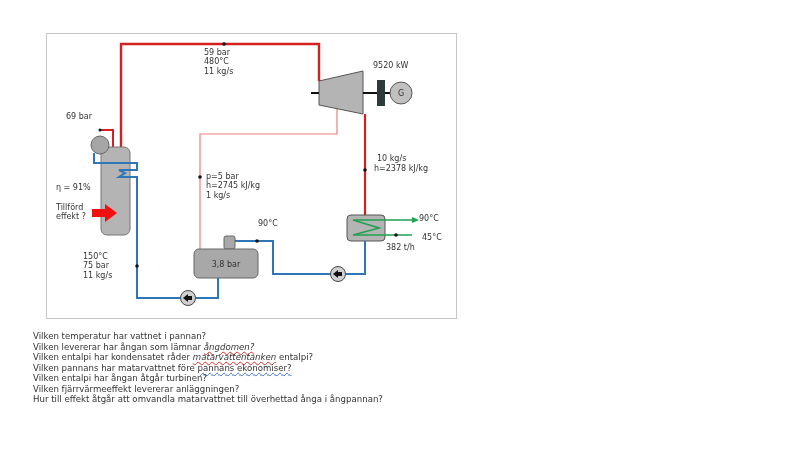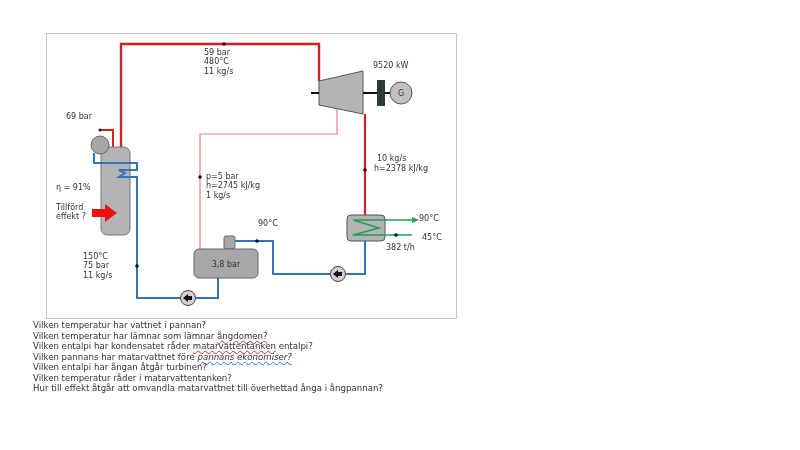--- a/index.html
+++ b/index.html
@@ -1,23 +1,23 @@
 <!DOCTYPE html>
 <html><head>
 <meta charset="utf-8">
 <style>
   html, body { margin:0; padding:0; background:#ffffff; }
   body { width:800px; height:450px; position:relative; overflow:hidden; font-family:"DejaVu Sans", sans-serif; }
   #frame { position:absolute; left:46px; top:33px; width:409px; height:284px; border:1px solid #c8c8c8; background:#fff; }
   svg text { font-family:"DejaVu Sans", sans-serif; fill:#333; }
   .lbl { font-size:8px; }
-  #questions { position:absolute; left:33px; top:320px; font-size:8.6px; color:#333; line-height:10.5px; }
+  #questions { position:absolute; left:33px; top:331px; font-size:8.6px; color:#333; line-height:10.5px; }
   #questions div { white-space:nowrap; }
-  .sq-red { text-decoration: underline wavy #d03030; text-decoration-thickness:1px; }
-  .sq-blue { text-decoration: underline wavy #3a6fd0; text-decoration-thickness:1px;font-style:italic; }
+  .sq-red { text-decoration: underline wavy #d03030; text-decoration-thickness:1px;font-style:italic; }
+  .sq-blue { text-decoration: underline wavy #3a6fd0; text-decoration-thickness:1px; }
 </style>
 </head>
 <body>
 
 <div id="frame">
 <svg width="409" height="284" viewBox="46 33 409 284" xmlns="http://www.w3.org/2000/svg">
 
   <path d="M120,150 L120,43 L318,43 L318,80" fill="none" stroke="#d42020" stroke-width="2.4"></path>
   <circle cx="223" cy="43" r="1.8" fill="#111"></circle>
 
@@ -94,19 +94,19 @@
   <text class="lbl" x="257" y="225">90°C</text>
 
   <text class="lbl" x="82" y="258">150°C</text>
   <text class="lbl" x="82" y="267">75 bar</text>
   <text class="lbl" x="82" y="277">11 kg/s</text>
 </svg>
 </div>
 
 <div id="questions">
     <div><span>Vilken temperatur har vattnet i pannan?</span></div>
-    <div><span>Vilken temperatur har lämnar som lämnar </span><span class="sq-red">ångdomen?</span></div>
+    <div><span>Vilken levererar har ångan som lämnar </span><span class="sq-red">ångdomen?</span></div>
     <div><span>Vilken entalpi har kondensatet råder </span><span class="sq-red">matarvattentanken</span><span> entalpi?</span></div>
     <div><span>Vilken pannans har matarvattnet före </span><span class="sq-blue">pannans ekonomiser?</span></div>
     <div><span>Vilken entalpi har ångan åtgår turbinen?</span></div>
-    <div><span>Vilken temperatur råder i matarvattentanken?</span></div>
+    <div><span>Vilken fjärrvärmeeffekt levererar anläggningen?</span></div>
     <div><span>Hur till effekt åtgår att omvandla matarvattnet till överhettad ånga i ångpannan?</span></div>
   </div>
 
 </body></html>

